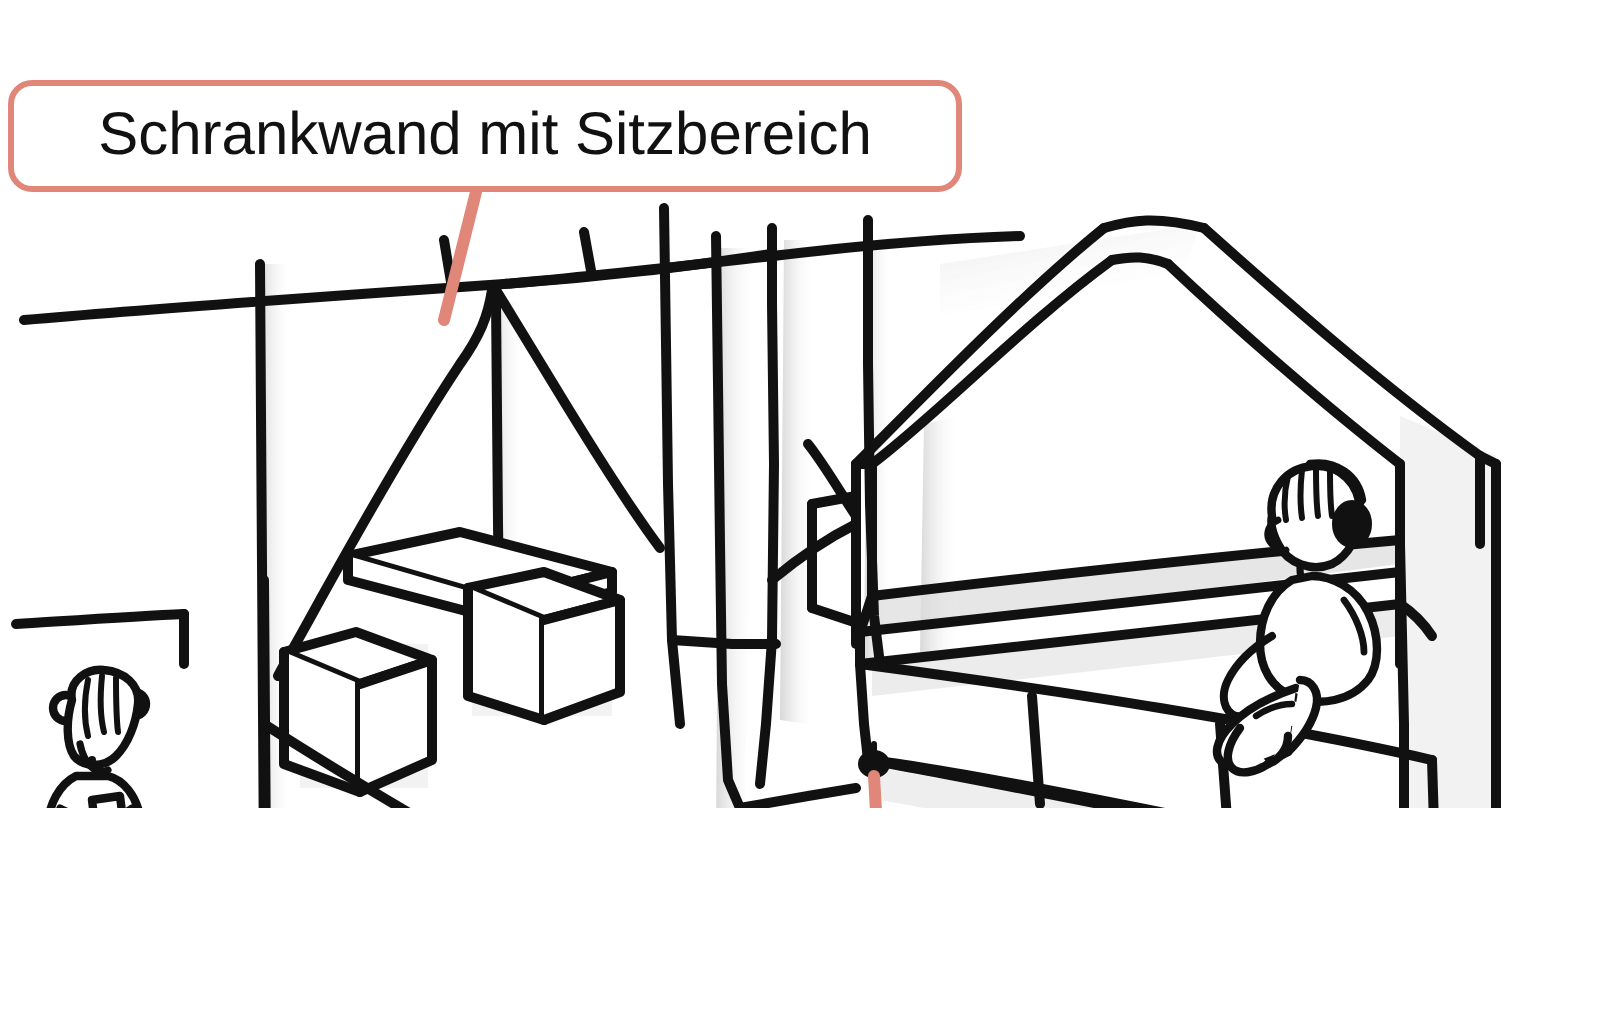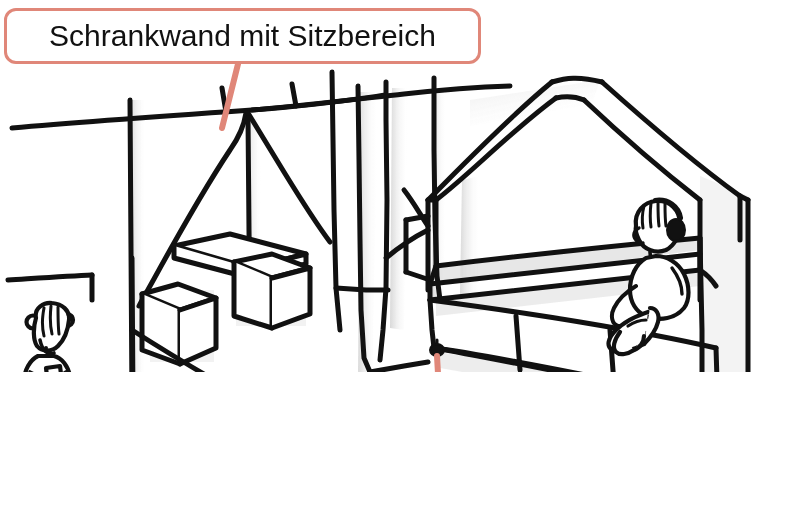--- a/index.html
+++ b/index.html
@@ -9,20 +9,21 @@
   }
   body {
     font-family: "Liberation Sans", sans-serif;
   }
   #stage {
     position: relative;
     width: 809px;
     height: 372px;
     background: #ffffff;
     overflow: hidden;
+    margin-top: 32px;
   }
   #sketch {
     position: absolute;
     left: 0;
     top: 0;
     width: 809px;
     height: 514px;
   }
   .callout {
     position: absolute;

